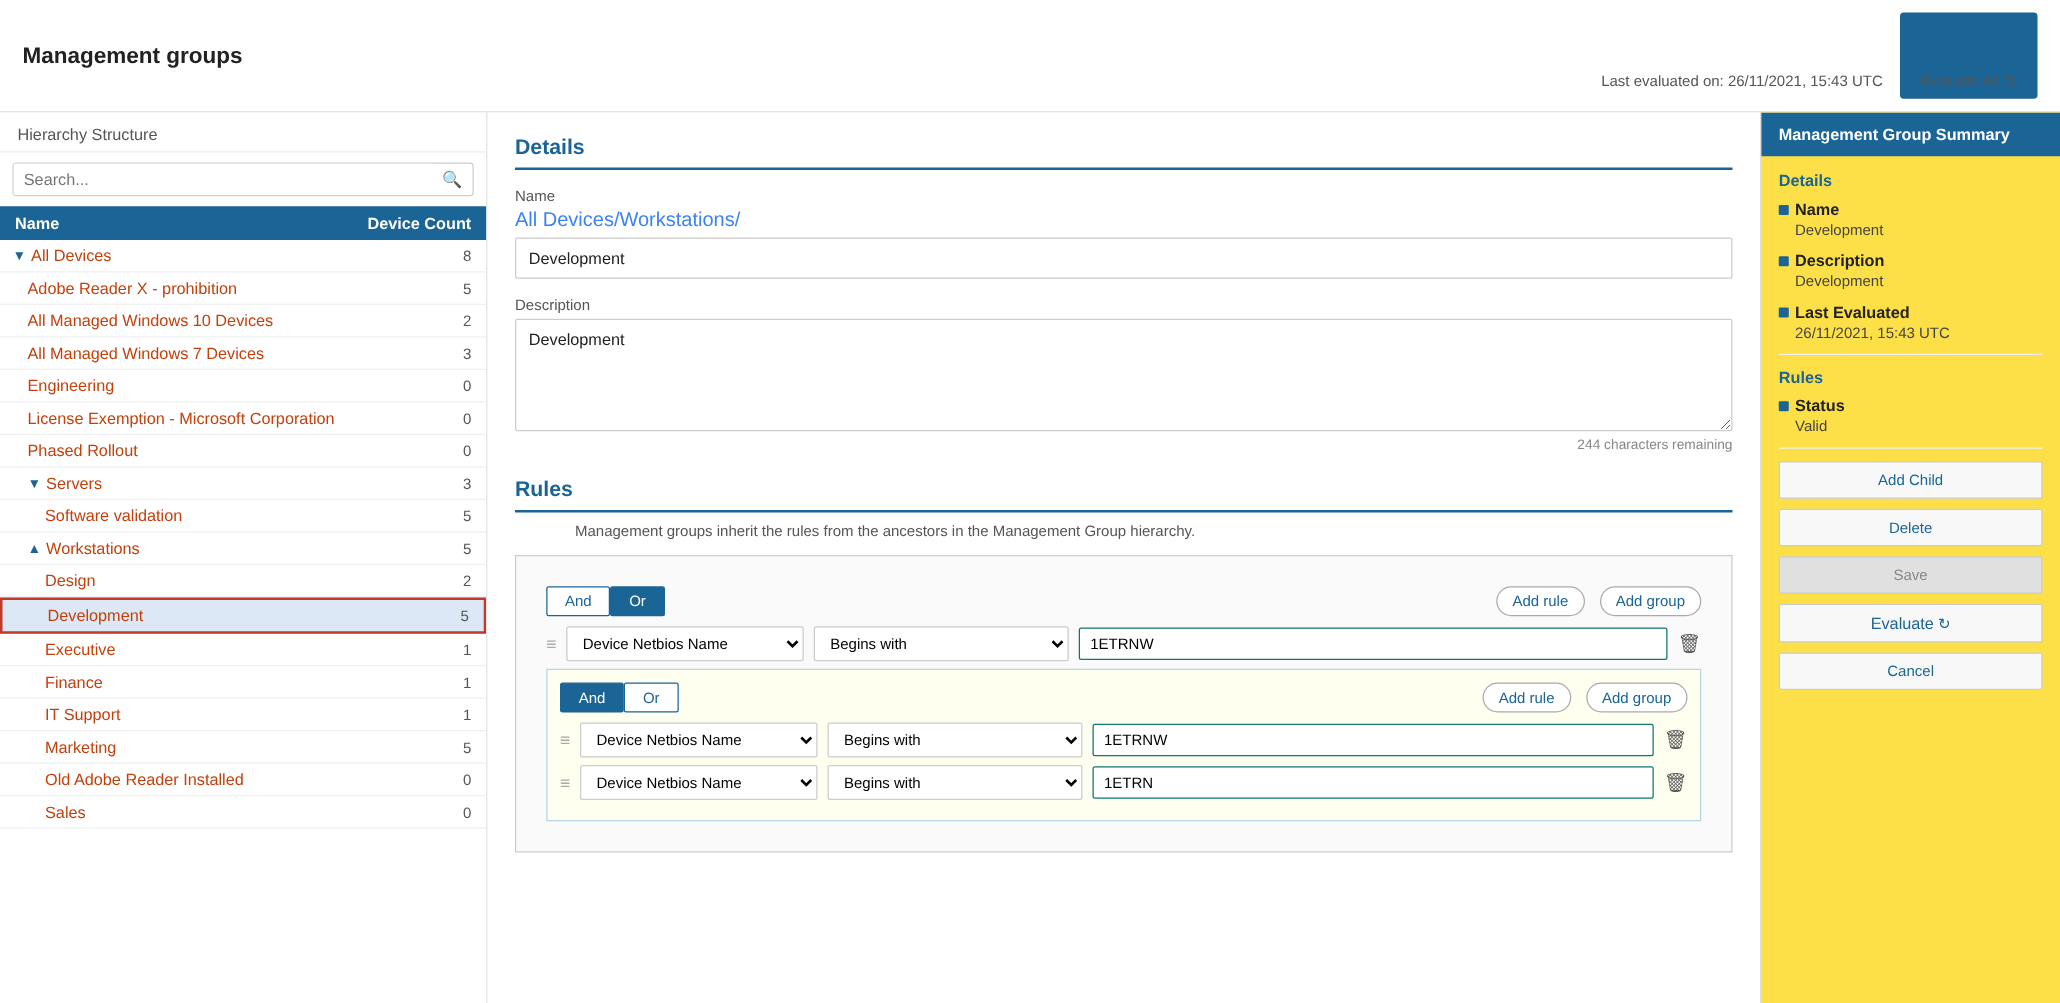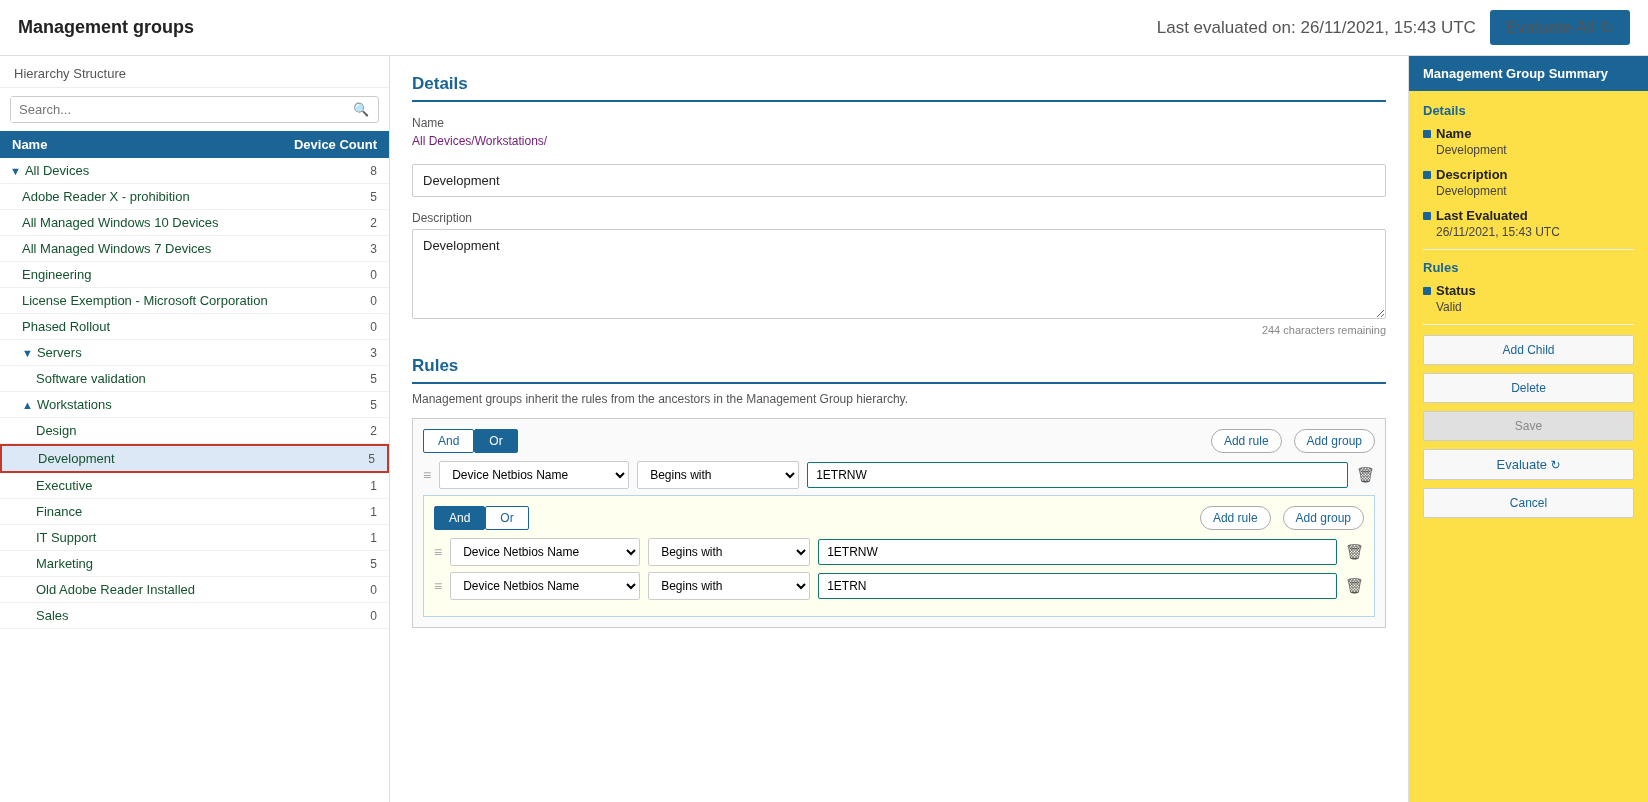--- a/index.html
+++ b/index.html
@@ -1,58 +1,58 @@
 <!DOCTYPE html>
 <html><head>
   <meta charset="utf-8">
   <style>
     * { box-sizing: border-box; margin: 0; padding: 0; font-family: Arial, sans-serif; font-size: 13px; }
     body { background: #f0f2f5; color: #222; }
     .top-bar { display: flex; align-items: center; justify-content: space-between; background: #fff; padding: 10px 18px; border-bottom: 1px solid #ddd; }
     .top-bar h1 { font-size: 18px; font-weight: bold; color: #222; }
     .top-bar-right { display: flex; align-items: center; gap: 14px; }
-    .top-bar-right span { font-size: 17px; color: #555; }
+    .top-bar-right span { font-size: 12px; color: #555; margin-top: 41px; }
     .evaluate-all-btn { background: #1a6496; color: #fff; border: none; padding: 7px 16px; border-radius: 3px; cursor: pointer; font-size: 13px; display: flex; align-items: center; gap: 5px; }
     .main-layout { display: flex; height: calc(100vh - 50px); }
     
     .sidebar { width: 390px; min-width: 390px; background: #fff; border-right: 1px solid #ddd; display: flex; flex-direction: column; overflow: hidden; }
     .sidebar-header { padding: 10px 14px 6px 14px; font-size: 13px; color: #555; border-bottom: 1px solid #eee; }
     .search-bar { display: flex; align-items: flex-start; border: 1px solid #ccc; margin: 8px 10px; border-radius: 3px; }
     .search-bar input { flex: 1; border: none; outline: none; padding: 5px 8px; font-size: 13px; }
     .search-bar .search-icon { padding: 5px 8px; color: #1a6496; cursor: pointer; }
     .table-header { display: flex; justify-content: space-between; background: #1a6496; color: #fff; padding: 6px 12px; font-size: 13px; font-weight: bold; }
     .sidebar-list { overflow-y: auto; flex: 1; }
     .sidebar-item { display: flex; align-items: center; padding: 5px 12px; cursor: pointer; border-bottom: 1px solid #f0f0f0; }
     .sidebar-item.selected { background: #dce8f5; border: 2px solid #c0392b; }
-    .sidebar-item .item-label { flex: 1; color: #14532d; text-decoration: none; }
+    .sidebar-item .item-label { flex: 1; color: #c2410c; text-decoration: none; }
     .sidebar-item .item-count { color: #555; font-size: 12px; min-width: 24px; text-align: right; }
     .indent-1 { padding-left: 22px; }
     .indent-2 { padding-left: 36px; }
     .toggle-icon { margin-right: 4px; color: #1a6496; font-size: 11px; }
     
     .content { flex: 1; overflow-y: auto; padding: 18px 22px; background: #fff; }
     .section-title { font-size: 17px; color: #1a6496; font-weight: bold; margin-bottom: 8px; padding-bottom: 6px; border-bottom: 2px solid #1a6496; }
     .field-label { font-size: 12px; color: #555; margin-top: 14px; margin-bottom: 4px; }
-    .field-path { font-size: 12px; color: #701a75; margin-bottom: 16px; }
+    .field-path { font-size: 16px; color: #3b82f6; margin-bottom: 4px; }
     .text-input { width: 100%; border: 1px solid #ccc; padding: 8px 10px; font-size: 13px; border-radius: 2px; background: #fff; color: #222; }
     .textarea-input { width: 100%; border: 1px solid #ccc; padding: 8px 10px; font-size: 13px; border-radius: 2px; background: #fff; color: #222; height: 90px; resize: vertical; }
     .char-remaining { text-align: right; font-size: 11px; color: #888; margin-top: 2px; }
     .rules-section { margin-top: 20px; }
-    .rules-intro { font-size: 12px; color: #555; margin-bottom: 12px; }
-    .rule-group-outer { border: 1px solid #ccc; padding: 10px; background: #fafafa; margin-bottom: 8px; margin-top: 12px; }
+    .rules-intro { font-size: 12px; color: #555; margin-bottom: 12px; margin-left: 48px; }
+    .rule-group-outer { border: 1px solid #ccc; padding: 24px; background: #fafafa; margin-bottom: 8px; margin-top: 12px; }
     .and-or-btn { padding: 4px 14px; border: 1px solid #1a6496; cursor: pointer; font-size: 12px; border-radius: 2px; }
     .and-or-btn.active { background: #1a6496; color: #fff; }
     .and-or-btn.inactive { background: #fff; color: #1a6496; }
     .add-rule-btn, .add-group-btn { padding: 4px 12px; background: #fff; border: 1px solid #aaa; color: #1a6496; cursor: pointer; font-size: 12px; border-radius: 12px; margin-left: auto; }
     .add-group-btn { margin-left: 6px; }
     .rule-row { display: flex; align-items: center; gap: 8px; margin-bottom: 6px; }
     .drag-handle { color: #aaa; cursor: grab; font-size: 14px; }
     .rule-select { border: 1px solid #ccc; padding: 5px 8px; font-size: 12px; border-radius: 2px; background: #fff; cursor: pointer; }
     .rule-select.wide { width: 190px; }
-    .rule-select.medium { width: 162px; }
+    .rule-select.medium { width: 204px; }
     .rule-value-input { border: 1px solid #0f766e; padding: 5px 8px; font-size: 12px; border-radius: 2px; flex: 1; }
     .delete-rule-btn { background: none; border: none; cursor: pointer; color: #555; font-size: 15px; }
     .inner-group { border: 1px solid #b8d4ea; background: #fffff0; padding: 10px; margin-top: 6px; }
     .rule-header-row { display: flex; align-items: center; justify-content: space-between; margin-bottom: 8px; }
     
     .summary-panel { width: 240px; min-width: 240px; background: #fde047; border-left: 1px solid #ddd; overflow-y: auto; }
     .summary-header { background: #1a6496; color: #fff; padding: 10px 14px; font-size: 13px; font-weight: bold; }
     .summary-body { padding: 12px 14px; }
     .summary-section-title { color: #1a6496; font-size: 13px; font-weight: bold; margin-bottom: 8px; }
     .summary-field { margin-bottom: 10px; }

